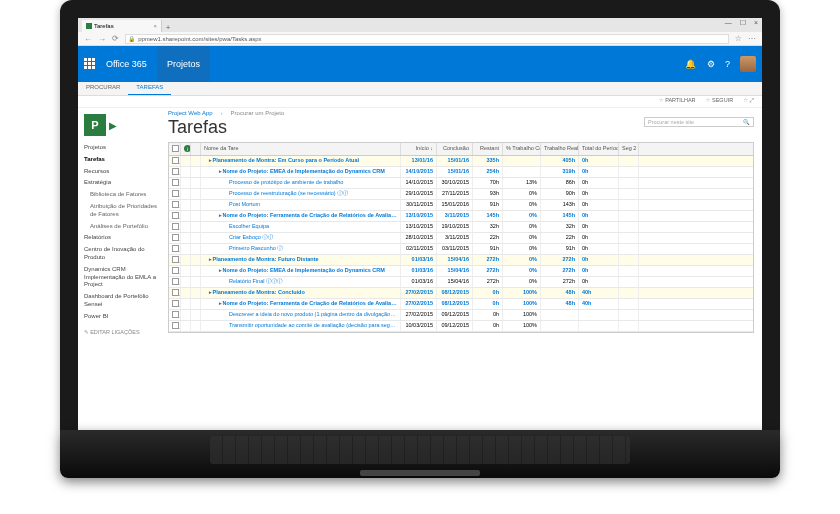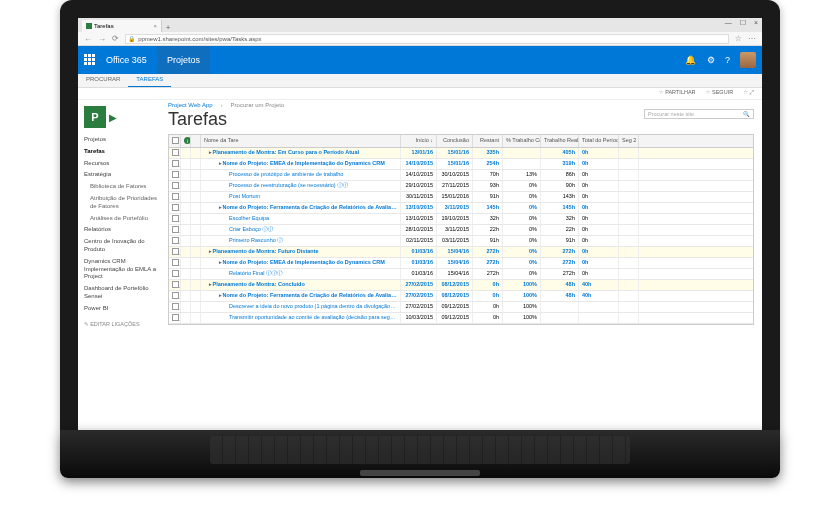--- a/index.html
+++ b/index.html
@@ -17,21 +17,21 @@
 .browtab .ico { width:6px; height:6px; background:#2b7c3f; }
 .tabclose { margin-left:auto; color:#888; }
 .newtab { width:12px; text-align:center; color:#666; font-size:8px; }
 .winctrls { position:absolute; right:4px; top:1px; display:flex; gap:8px; color:#555; font-size:7px; }
 .addrbar { background:#f7f7f7; height:14px; display:flex; align-items:center; gap:6px; padding:0 6px; border-bottom:1px solid #ddd; }
 .navbtn { color:#888; font-size:8px; }
 .addr { flex:1; background:#fff; border:1px solid #ddd; height:10px; font-size:6px; padding:0 3px; color:#555; display:flex; align-items:center; }
 .lock { color:#888; margin-right:2px; }
 
 
-.suite { background:#0078d7; color:#fff; height:28px; display:flex; align-items:center; padding:0 6px; gap:10px; }
+.suite { background:#0078d7; color:#fff; height:36px; display:flex; align-items:center; padding:0 6px; gap:10px; }
 .waffle { width:12px; height:12px; display:grid; grid-template-columns:repeat(3,3px); grid-template-rows:repeat(3,3px); gap:1px; }
 .waffle span { background:#fff; }
 .brand { font-size:9px; }
 .app { background:#106ebe; align-self:stretch; display:flex; align-items:center; padding:0 10px; font-size:9px; }
 .suite-right { margin-left:auto; display:flex; align-items:center; gap:10px; }
 .sicon { color:#fff; font-size:9px; }
 .avatar { width:16px; height:16px; background:linear-gradient(#c96,#964); border-radius:2px; }
 
 
 .ribbon { background:#f4f4f4; height:14px; border-bottom:1px solid #ddd; display:flex; }

